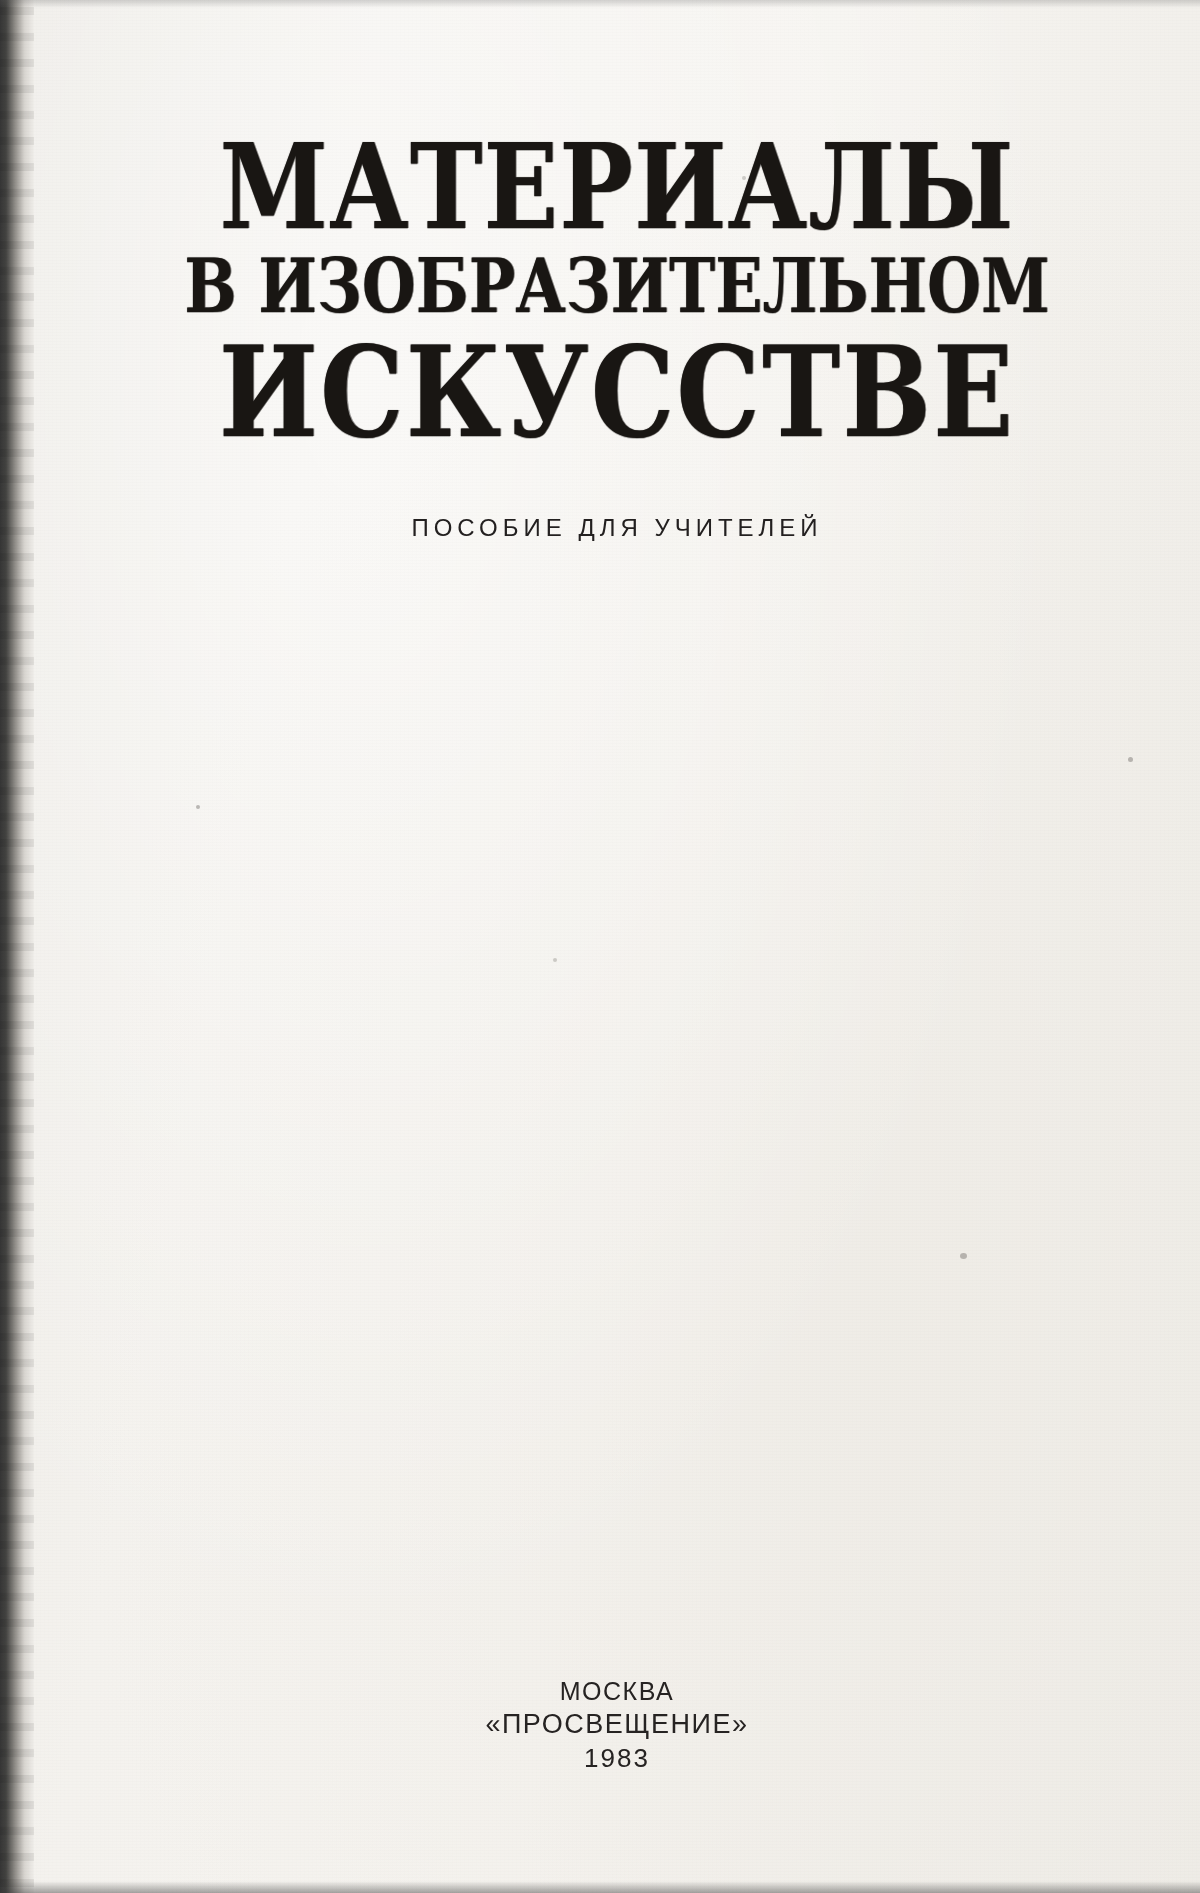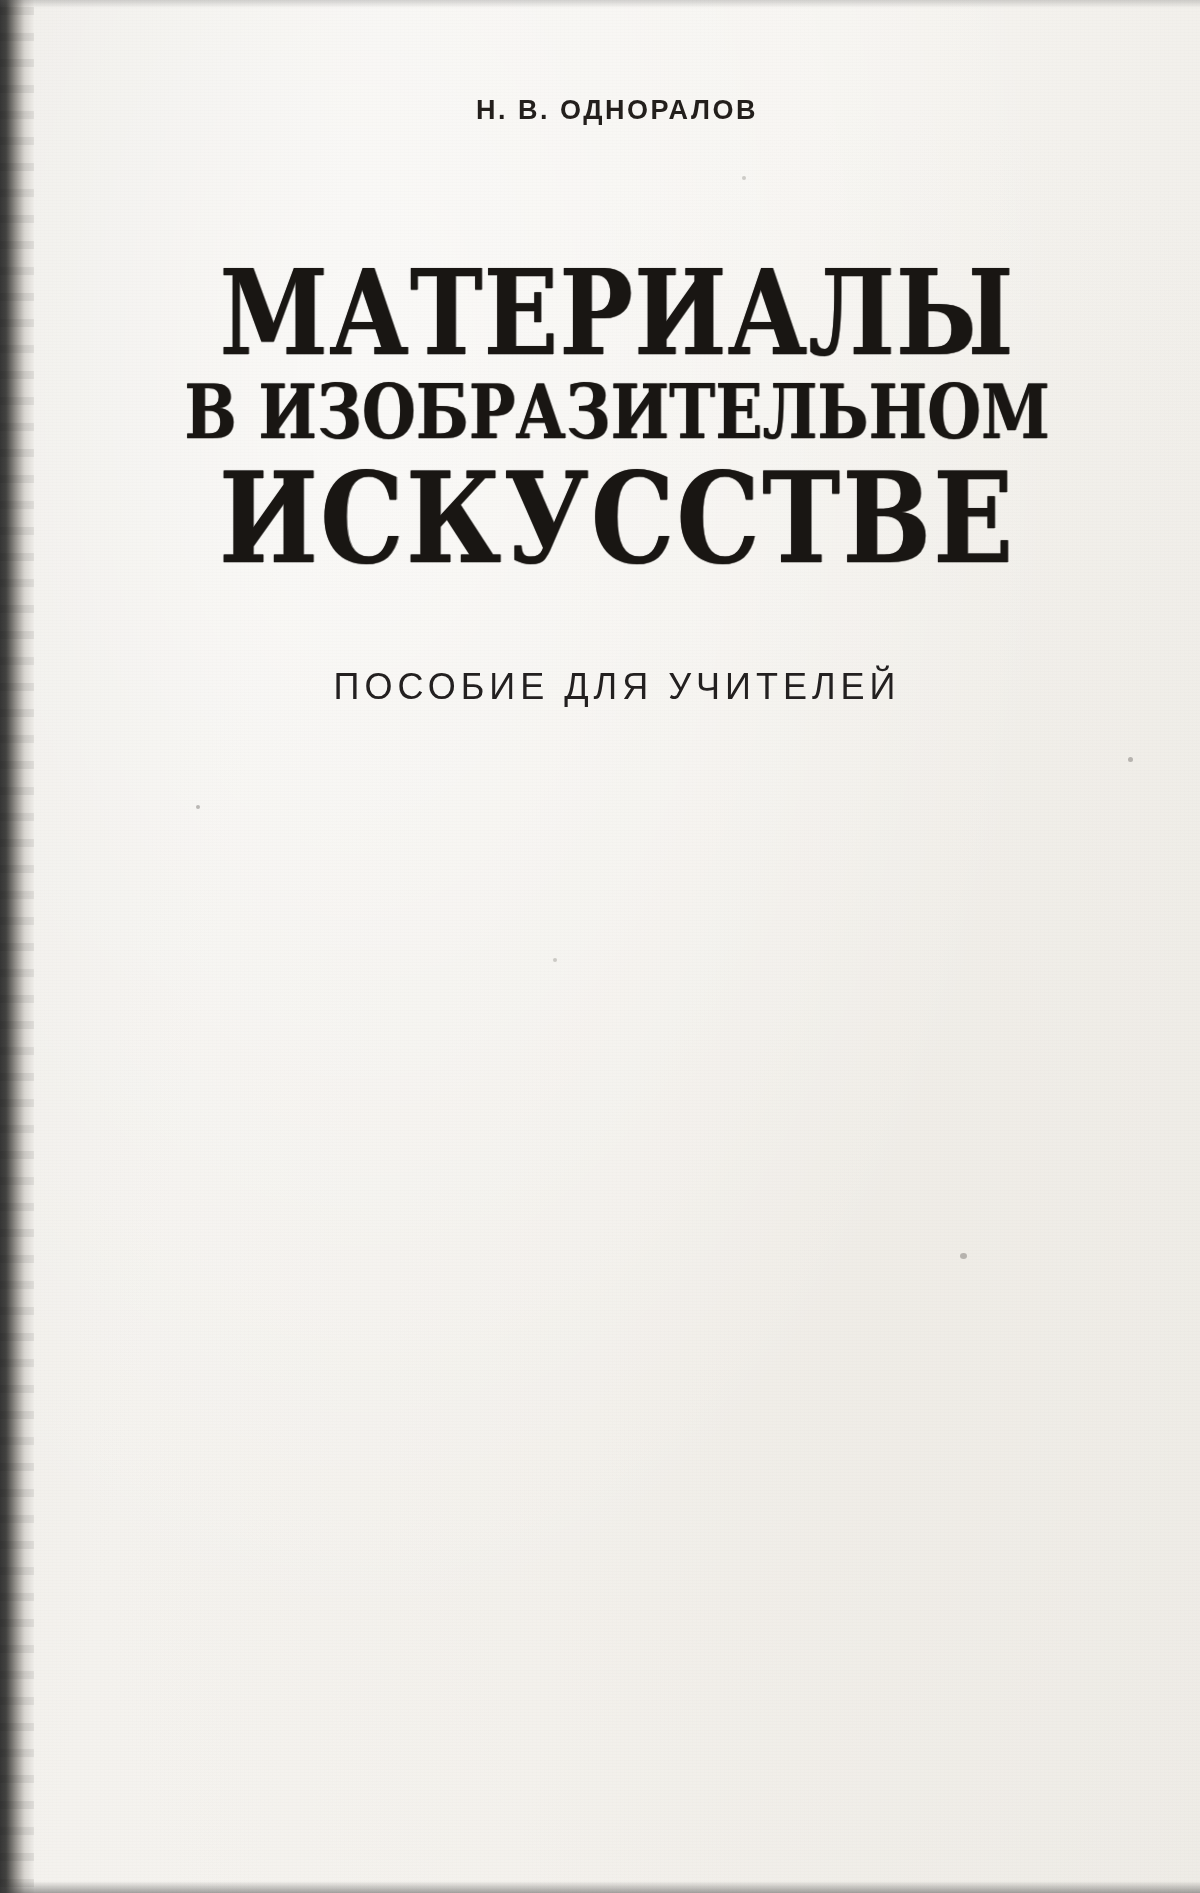--- a/index.html
+++ b/index.html
@@ -125,22 +125,22 @@
     margin-bottom: 20px;
   }
   .title-line3 {
     font-size: 103px;
     letter-spacing: 2px;
     transform: scaleX(1.02) scaleY(1.22);
     transform-origin: center top;
   }
 
   .subtitle {
-    margin-top: 108px;
-    font-size: 36px;
+    margin-top: 82px;
+    font-size: 24px;
     letter-spacing: 5px;
     color: #232020;
     font-family: "Liberation Sans", sans-serif;
   }
 
   .imprint {
     position: absolute;
     left: 0;
     right: 0;
     bottom: 118px;
@@ -173,25 +173,29 @@
   <div class="edge-bottom"></div>
 
   <span class="speck" style="left:960px;top:1253px;width:7px;height:6px;"></span>
   <span class="speck" style="left:1128px;top:757px;width:5px;height:5px;"></span>
   <span class="speck" style="left:196px;top:805px;width:4px;height:4px;"></span>
   <span class="speck" style="left:553px;top:958px;width:4px;height:4px;opacity:.35"></span>
   <span class="speck" style="left:742px;top:176px;width:4px;height:4px;opacity:.35"></span>
 
   <div class="content">
 
-    <div class="author">Н. В. ОДНОРАЛОВ</div>
 
     <div class="title-block">
       <div class="title-line1">МАТЕРИАЛЫ</div>
       <div class="title-line2">В ИЗОБРАЗИТЕЛЬНОМ</div>
       <div class="title-line3">ИСКУССТВЕ</div>
     </div>
 
     <div class="subtitle">ПОСОБИЕ ДЛЯ УЧИТЕЛЕЙ</div>
 
+    <div class="imprint">
+      <div class="city">МОСКВА</div>
+      <div class="publisher">«ПРОСВЕЩЕНИЕ»</div>
+      <div class="year">1983</div>
+    </div>
 
   </div>
 </div>
 
 </body></html>

